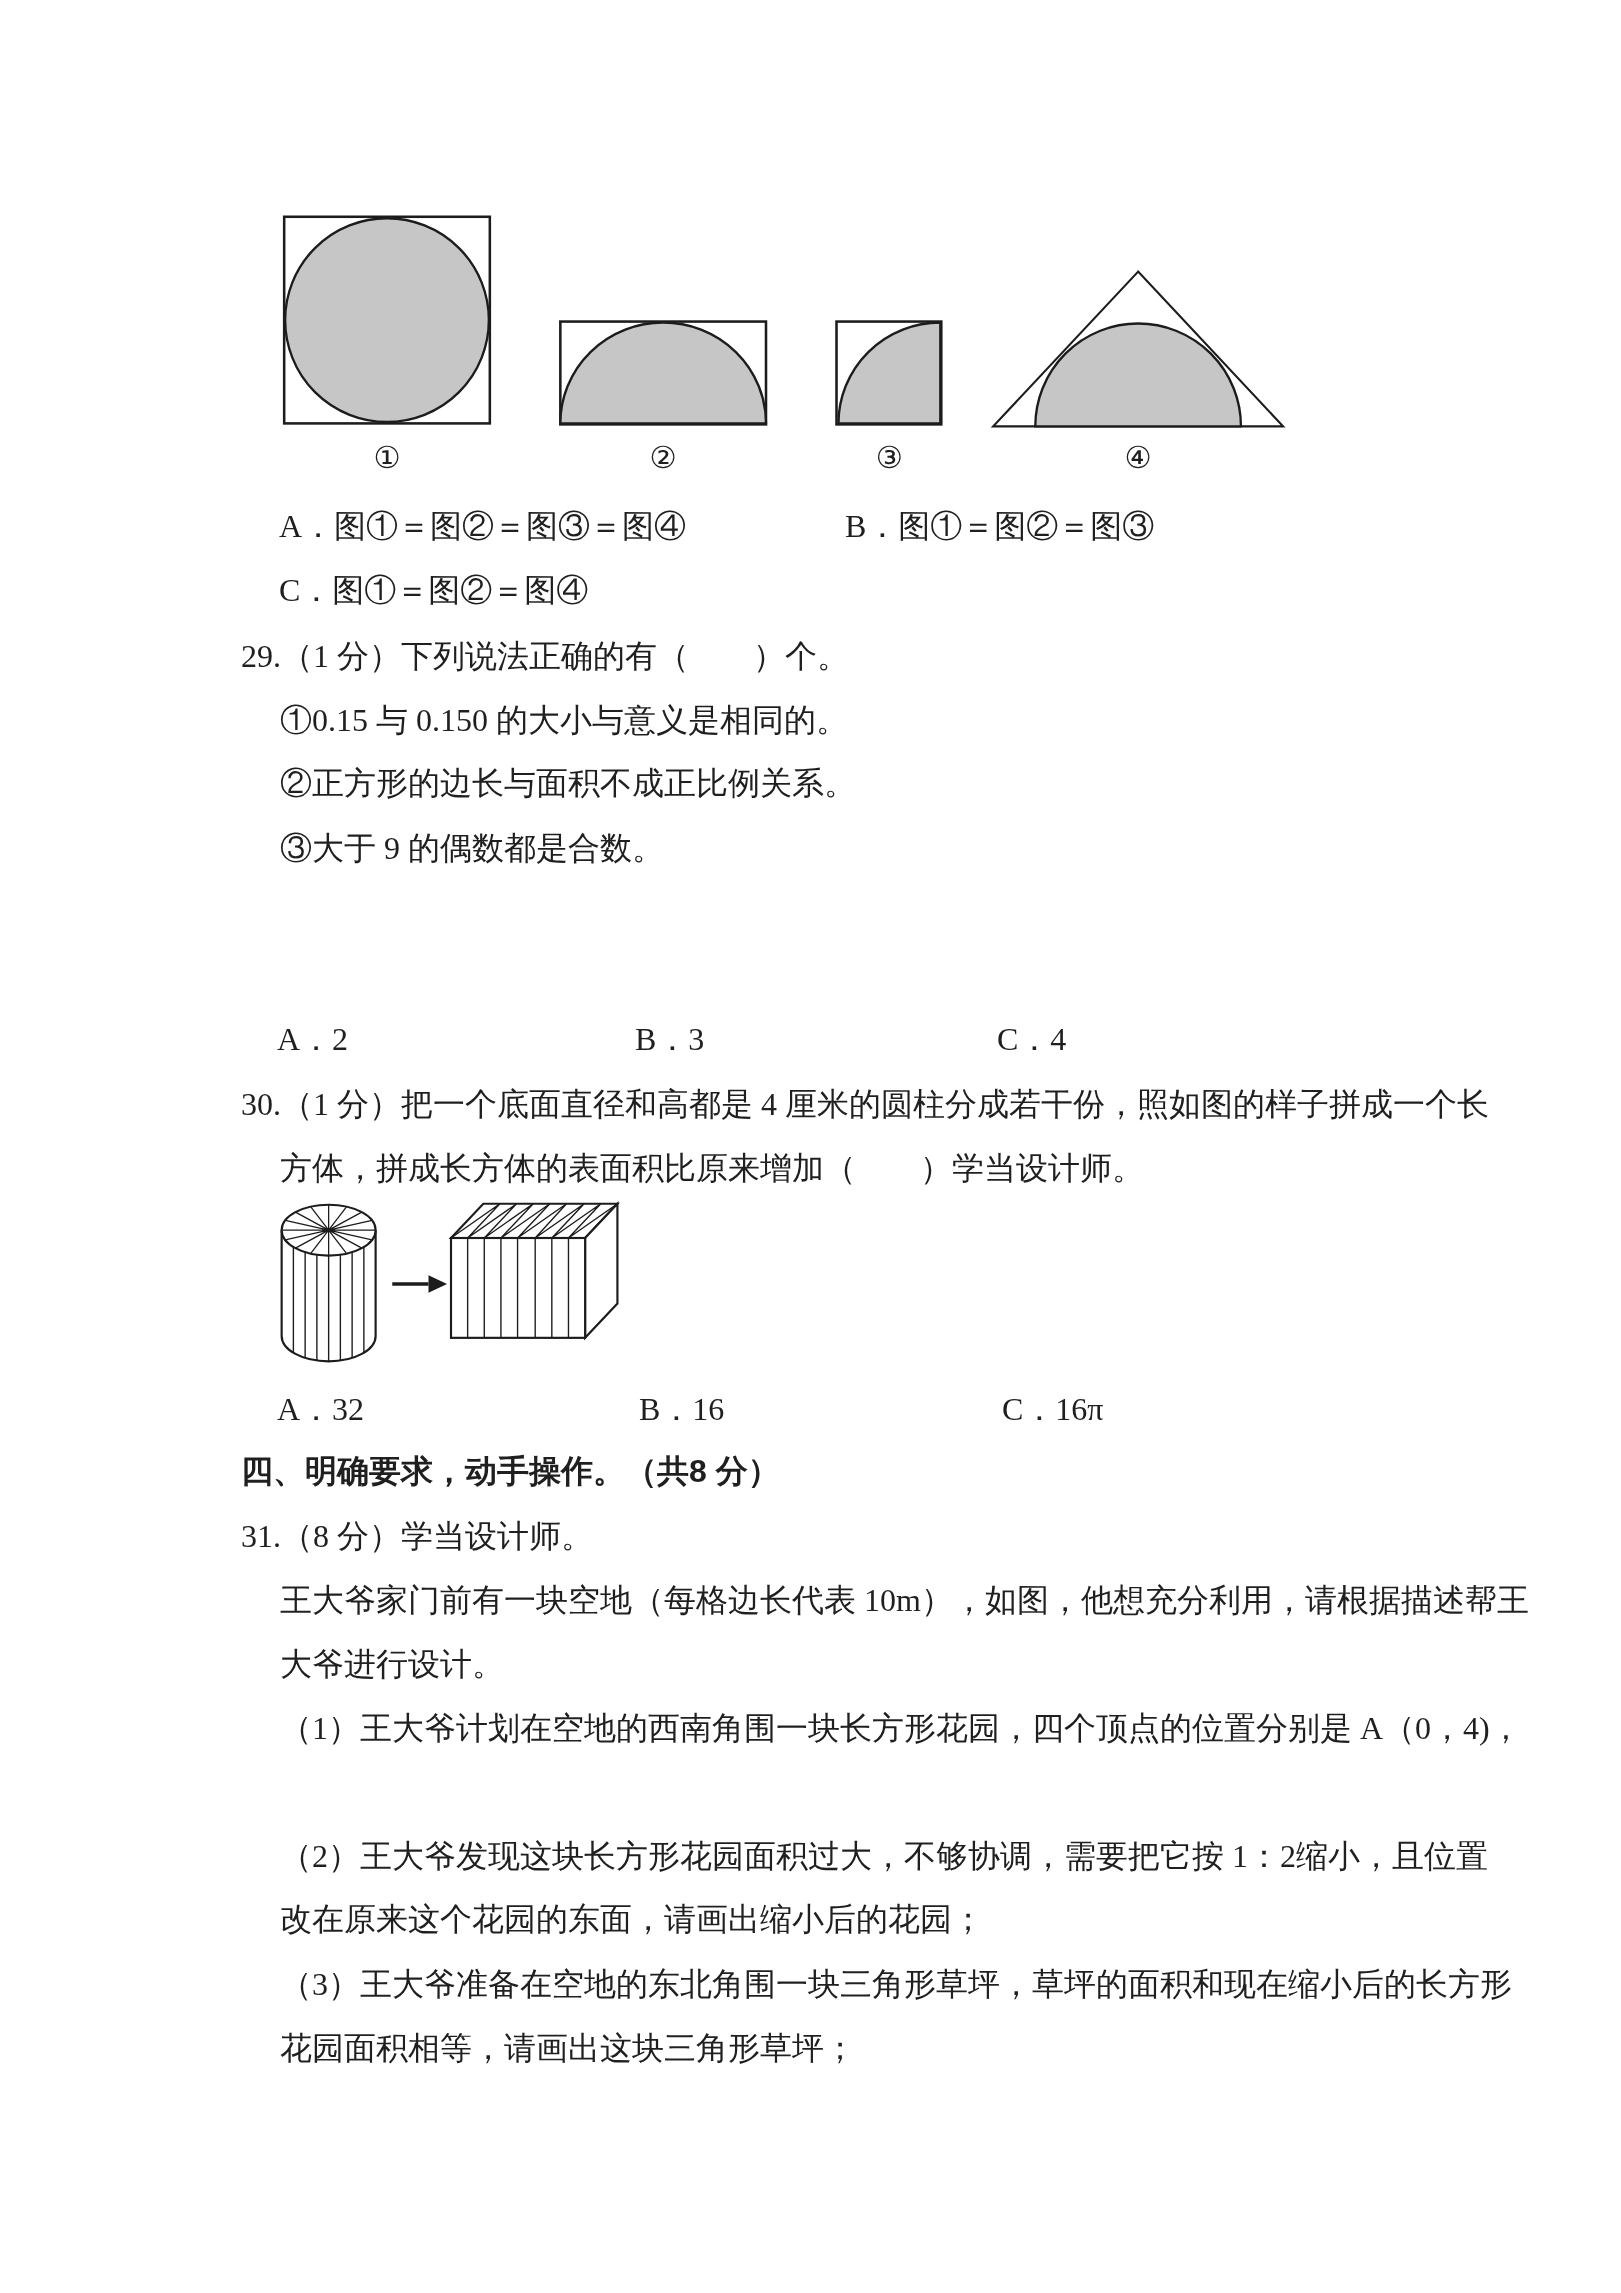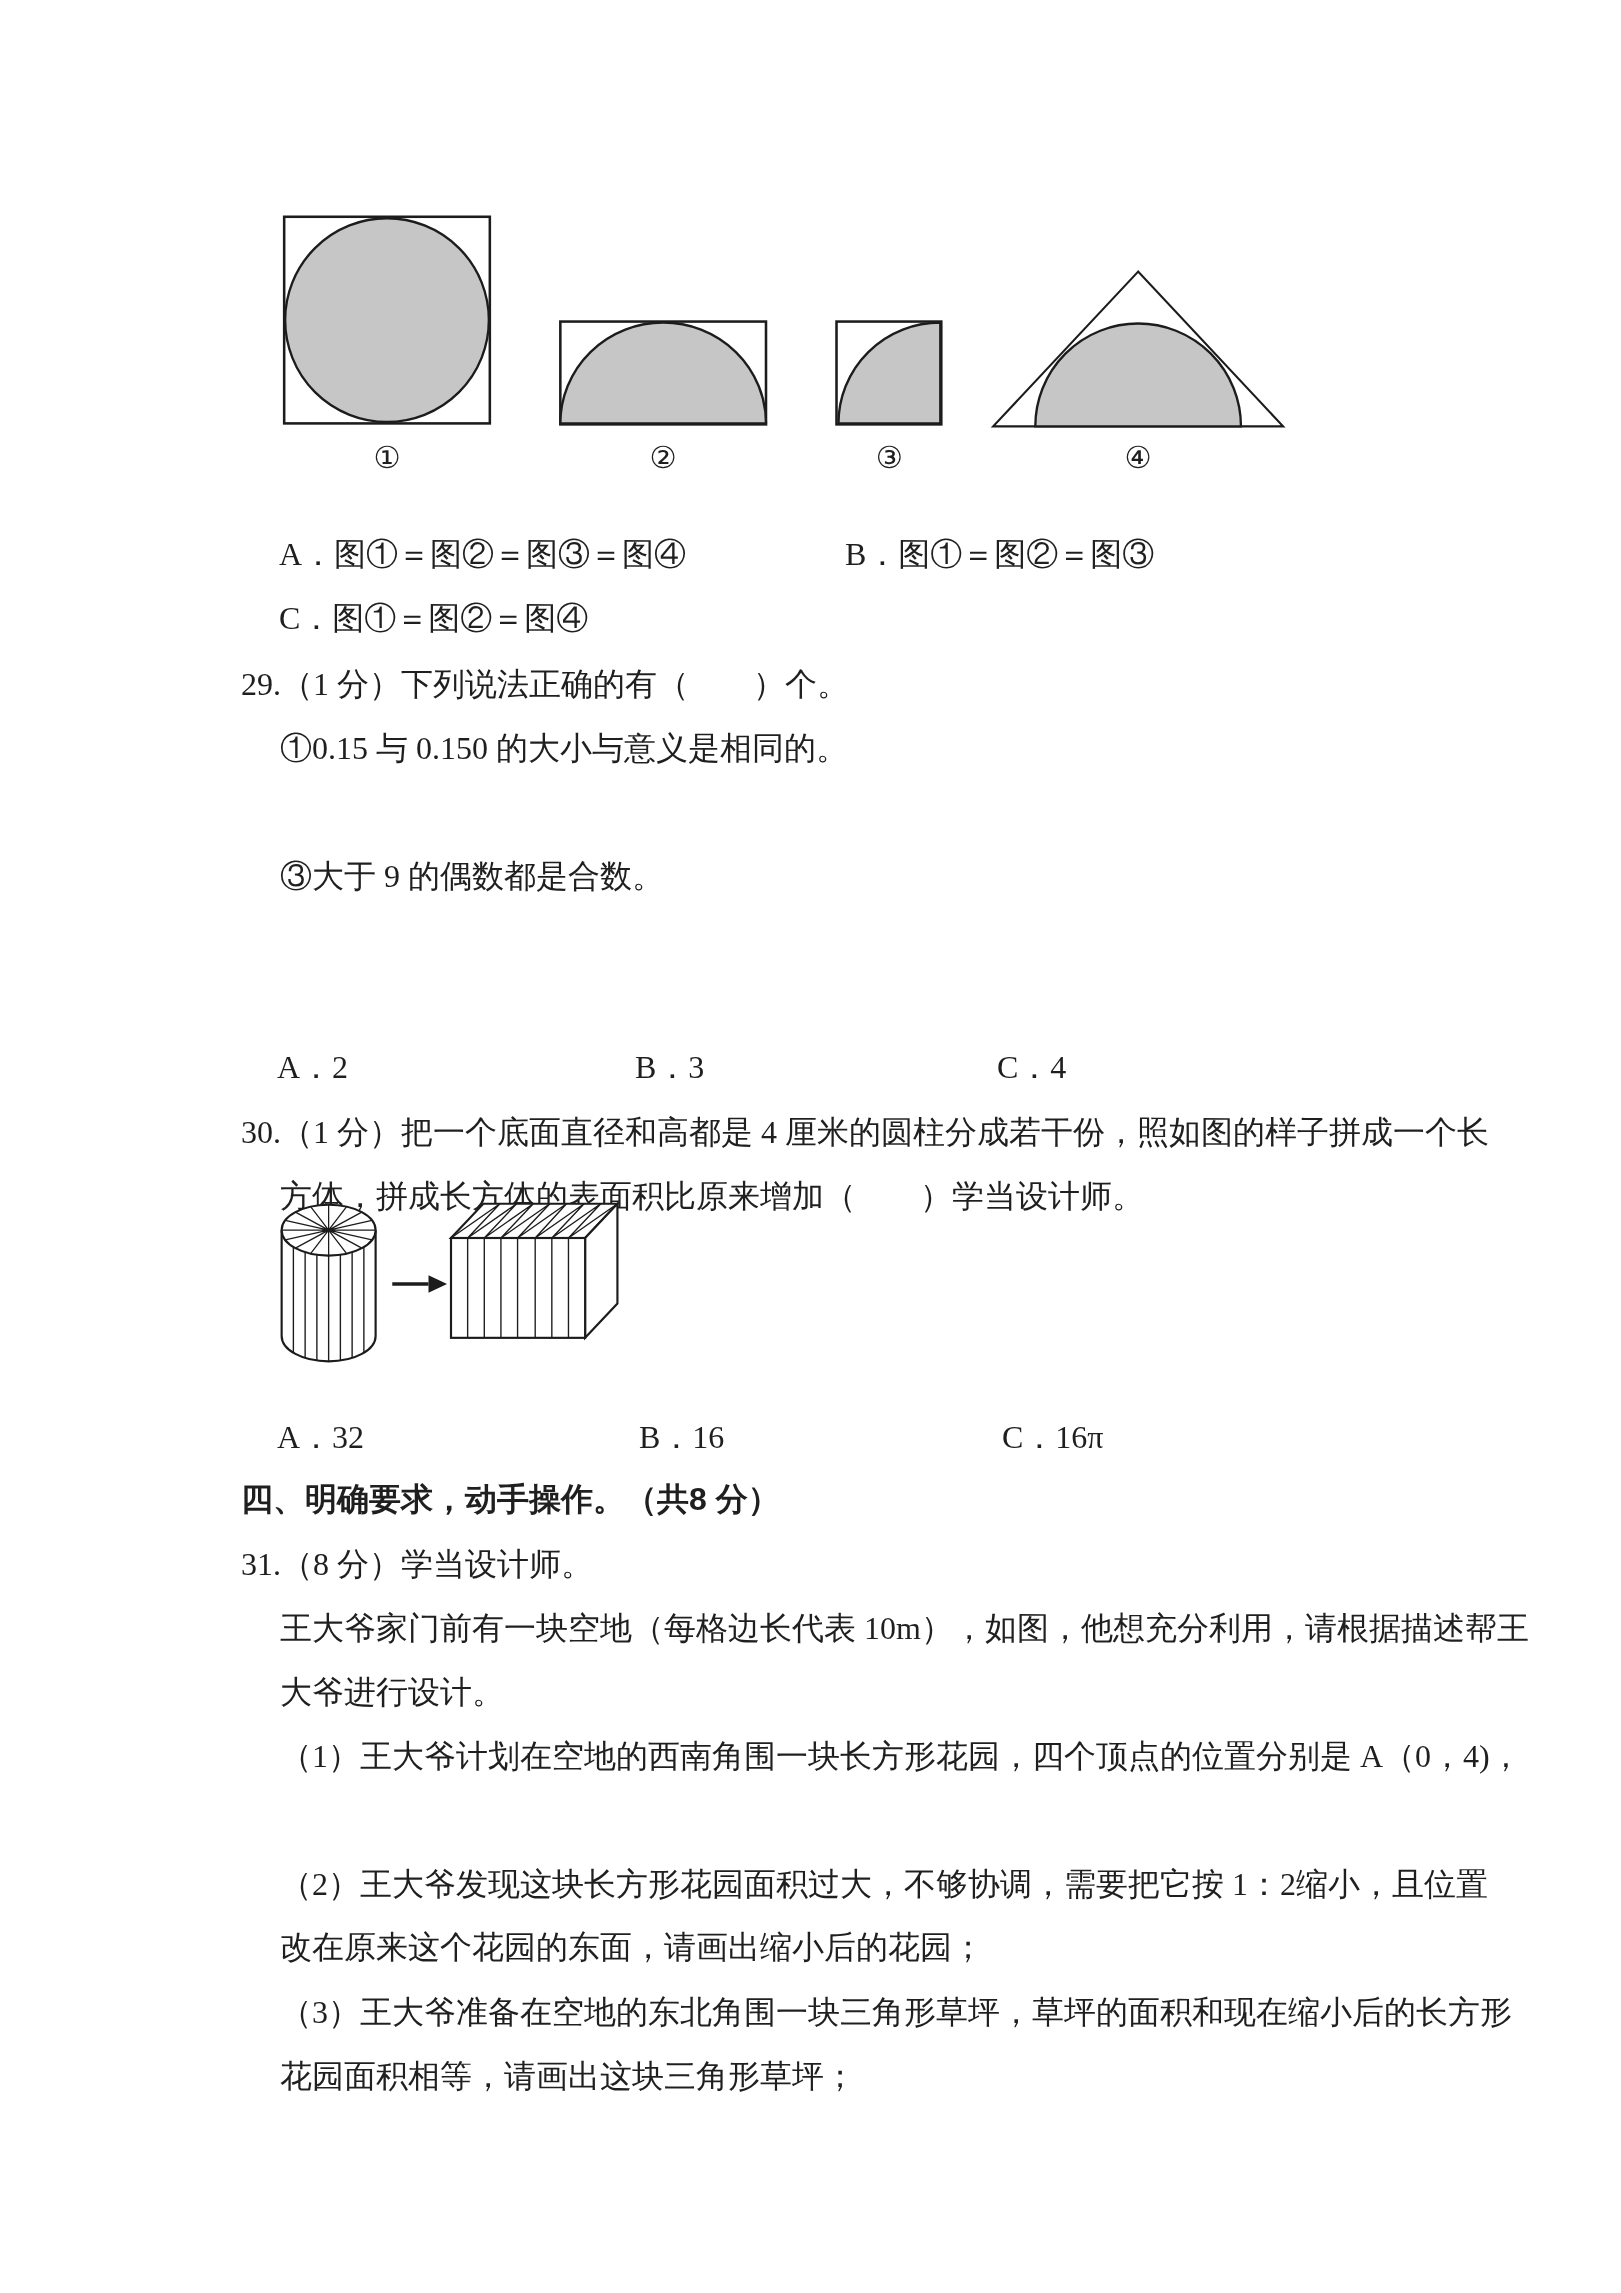--- a/index.html
+++ b/index.html
@@ -9,21 +9,20 @@
     background:#ffffff;
     font-family:"Liberation Serif","DejaVu Serif",serif;
     color:#1f1f1f;
     overflow:hidden;
   }
   .line{
     position:absolute;
     font-size:32px;
     line-height:1.15;
     white-space:nowrap;
-    margin-top:28px;
   }
   .heading{
     font-weight:700;
     font-family:"Liberation Sans","DejaVu Sans",sans-serif;
   }
   svg{position:absolute;}
   .shape-stroke{stroke:#1c1c1c;fill:none;}
   text.figlabel{
     font-family:"DejaVu Sans","Liberation Sans",sans-serif;
     font-size:31px;fill:#1f1f1f;text-anchor:middle;
@@ -61,20 +60,21 @@
     <text class="figlabel" x="637" y="268">③</text>
     <text class="figlabel" x="891" y="268">④</text>
   </svg>
 
   <div class="line" style="left:279px;top:508px;">A．图①＝图②＝图③＝图④</div>
   <div class="line" style="left:845px;top:508px;">B．图①＝图②＝图③</div>
   <div class="line" style="left:279px;top:572px;">C．图①＝图②＝图④</div>
 
   <div class="line" style="left:241px;top:638px;">29.（1 分）下列说法正确的有（　　）个。</div>
   <div class="line" style="left:280px;top:702px;">①0.15 与 0.150 的大小与意义是相同的。</div>
+  <div class="line" style="left:280px;top:765px;">②正方形的边长与面积不成正比例关系。</div>
   <div class="line" style="left:280px;top:830px;">③大于 9 的偶数都是合数。</div>
   <div class="line" style="left:277px;top:1021px;">A．2</div>
   <div class="line" style="left:635px;top:1021px;">B．3</div>
   <div class="line" style="left:997px;top:1021px;">C．4</div>
 
   <div class="line" style="left:241px;top:1086px;">30.（1 分）把一个底面直径和高都是 4 厘米的圆柱分成若干份，照如图的样子拼成一个长</div>
   <div class="line" style="left:280px;top:1150px;">方体，拼成长方体的表面积比原来增加（　　）学当设计师。</div>
 
   <svg style="left:265px;top:1191px;" width="372" height="186" viewBox="0 0 380 190">
     <g>

